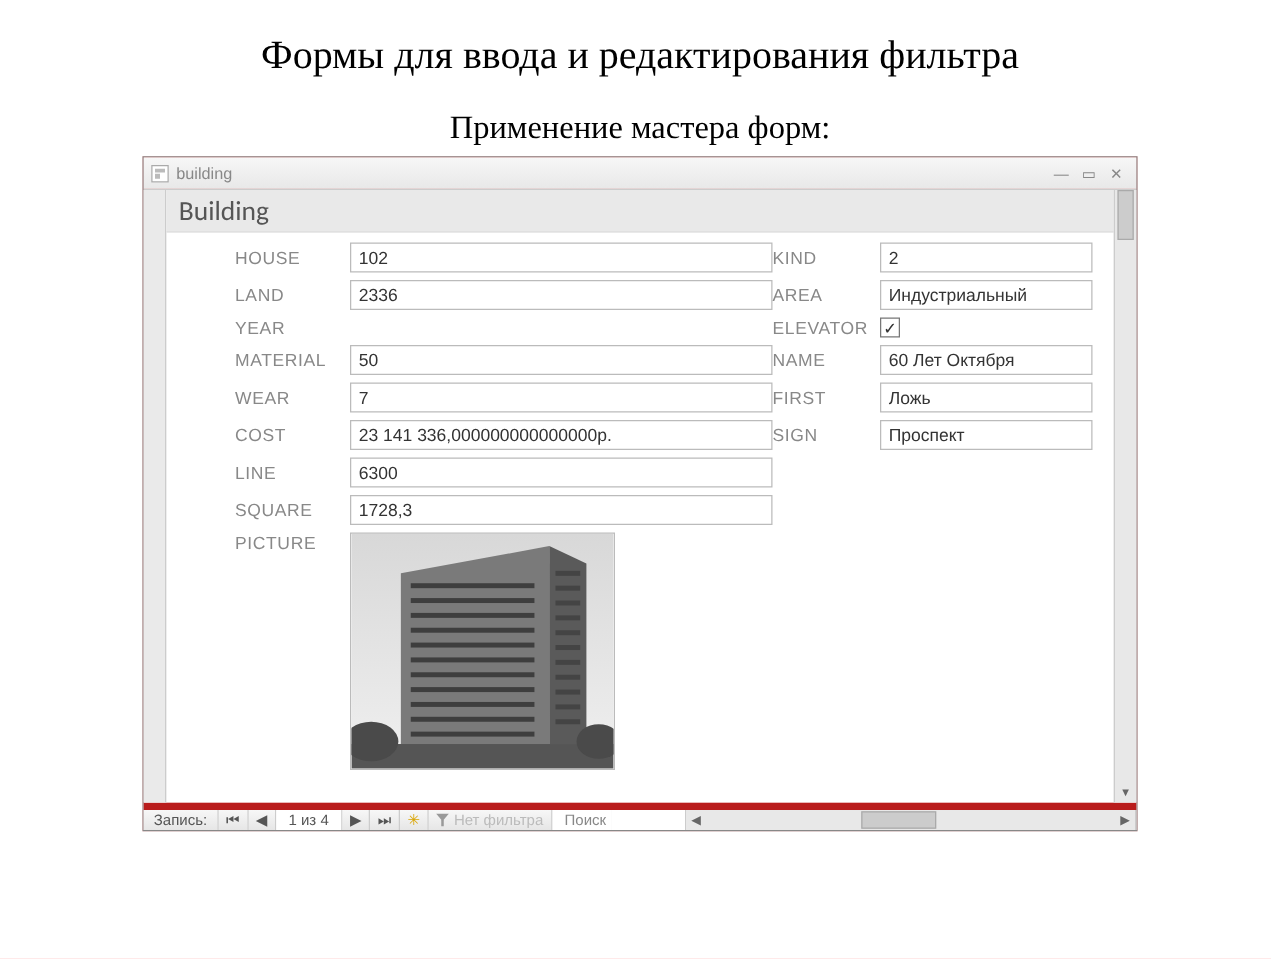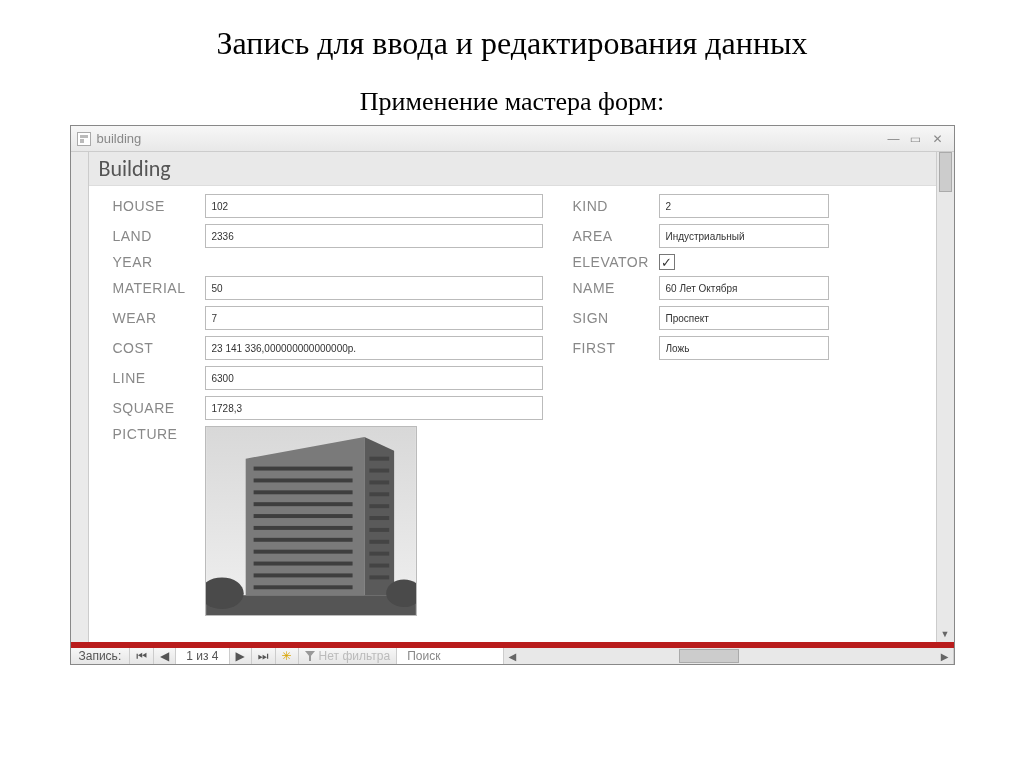--- a/index.html
+++ b/index.html
@@ -20,21 +20,21 @@
   .page-subtitle {
     text-align: center;
     font-family: Liberation Serif, serif;
     font-size: 26px;
     font-weight: normal;
     margin-top: 25px;
     margin-bottom: 8px;
   }
   .window {
     margin: 0 auto;
-    width: 885px;
+    width: 796px;
     border: 1px solid #888;
     background: #fca5a5;
   }
   .titlebar {
     display: flex;
     align-items: center;
     height: 26px;
     background: linear-gradient(#f7f7f7, #e8e8e8);
     border-bottom: 1px solid #ccc;
     padding: 0 6px;
@@ -100,39 +100,38 @@
     background: #e9e9e9;
     height: 34px;
     display: flex; align-items: center;
     padding-left: 10px;
     border-bottom: 1px solid #ddd;
     font-family: Calibri, sans-serif;
     font-size: 22px;
     color: #555;
   }
   .fields {
-    padding: 8px 20px 8px 24px;
+    padding: 8px 20px 8px 55px;
     display: flex;
-    gap: 30px;
   }
   .col { display: flex; flex-direction: column; gap: 6px; }
   .row { display: flex; align-items: center; }
   .label {
     width: 92px;
     color: #888;
     font-size: 14px;
     letter-spacing: 0.5px;
   }
   .label2 { width: 86px; color: #888; font-size: 14px; letter-spacing: 0.5px;}
   .input {
     border: 1px solid #bbb;
     background: #fff;
     height: 24px;
     padding: 2px 6px;
-    font-size: 10px;
+    font-size: 14px;
     color: #333;
     font-family: inherit;
   }
   .input.w1 { width: 338px; }
   .input.w2 { width: 170px; }
   .picture-box {
     width: 212px; height: 190px;
     border: 1px solid #bbb;
     background: #fff;
     display: flex; align-items: center; justify-content: center;
@@ -192,21 +191,21 @@
   }
   .filter-icon::after {
     content: ''; position: absolute; top: 5px; left: 4px; width: 2px; height: 5px;
     background: #999;
   }
   .disabled { color: #bbb; }
 </style>
 </head>
 <body>
 
-<h1 class="page-title">Запись для ввода и редактирования данных</h1>
+<h1 class="page-title">Формы для ввода и редактирования фильтра</h1>
 <h2 class="page-subtitle">Применение мастера форм:</h2>
 
 <div class="window">
 
   <div class="titlebar">
     <span class="form-icon"></span>
     <span>building</span>
     <span class="spacer"></span>
     <span class="win-btn">—</span>
     <span class="win-btn">▭</span>
@@ -311,26 +310,26 @@
           </div>
           <div class="row">
             <div class="label2">ELEVATOR</div>
             <span class="checkbox">✓</span>
           </div>
           <div class="row">
             <div class="label2">NAME</div>
             <input class="input w2" value="60 Лет Октября" style="">
           </div>
           <div class="row">
+            <div class="label2">FIRST</div>
+            <input class="input w2" value="Ложь" style="">
+          </div>
+          <div class="row">
             <div class="label2">SIGN</div>
             <input class="input w2" value="Проспект" style="">
-          </div>
-          <div class="row">
-            <div class="label2">FIRST</div>
-            <input class="input w2" value="Ложь" style="">
           </div>
         </div>
       </div>
     </div>
 
     <div class="vscroll">
       <div class="arrow-up">▲</div>
       <div class="thumb"></div>
       <div class="arrow-down">▼</div>
     </div>

